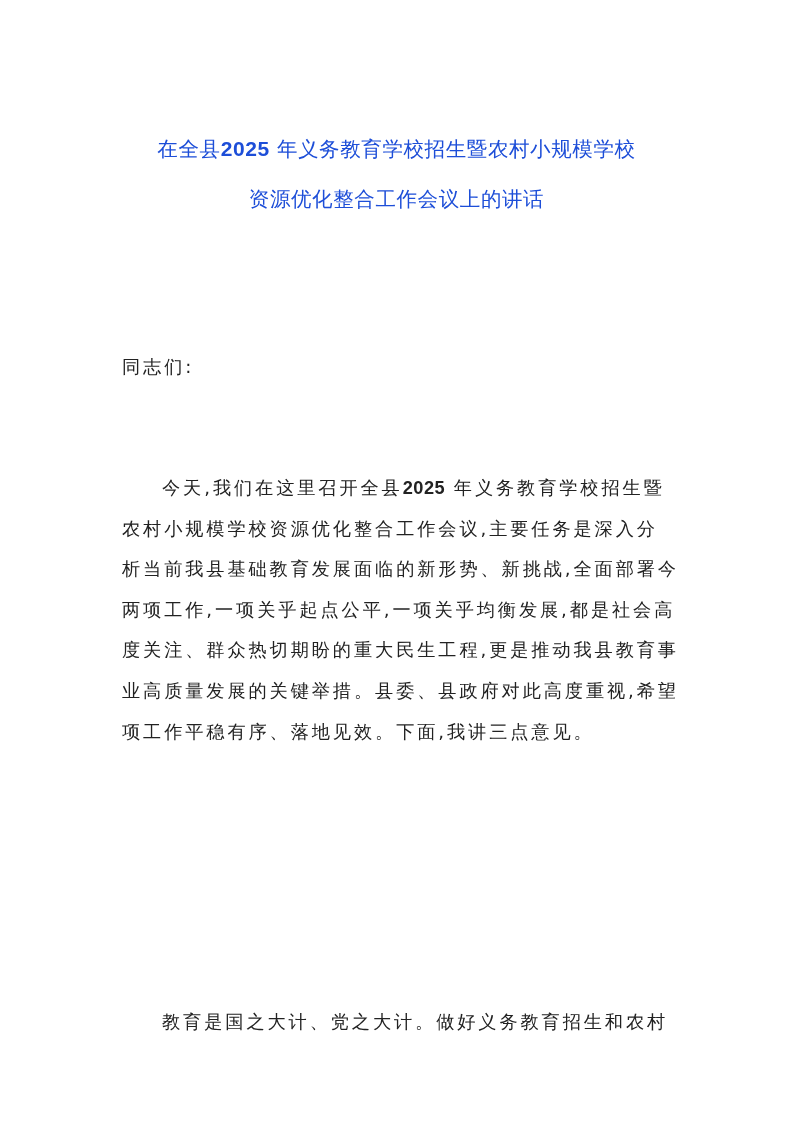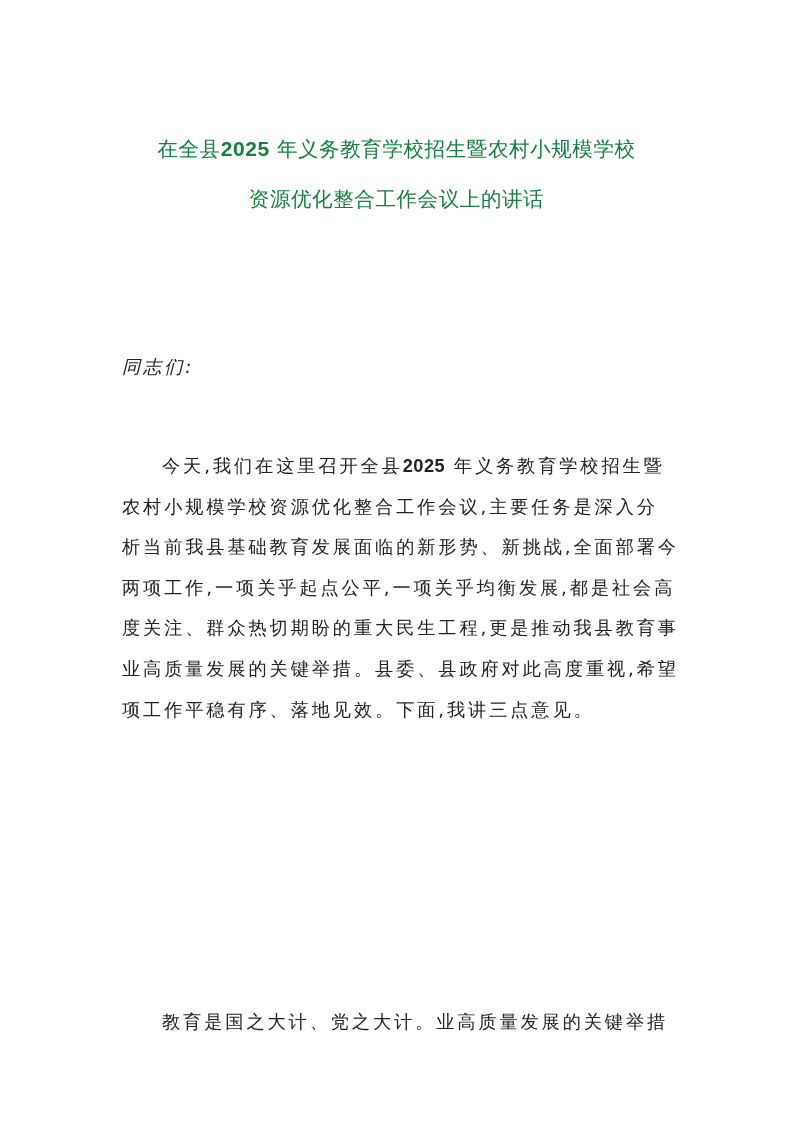--- a/index.html
+++ b/index.html
@@ -28,42 +28,41 @@
       width: 573px;
       top: 124px;
       text-align: center;
     }
     .title-line {
       font-size: 20.5px;
       line-height: 50px;
       height: 50px;
       white-space: nowrap;
       letter-spacing: 0.6px;
-      color: #15803d;
+      color: #1d4ed8;
     }
     .title-line b { font-weight: bold; font-family: "Liberation Sans", sans-serif; font-size: 21px; }
     .body {
       position: absolute;
       left: 122px;
       width: 552px;
       font-size: 18.2px;
       letter-spacing: 2.9px;
       color: #222;
     }
     .salutation {
       top: 347px;
       line-height: 40px;
-      font-style: italic;
     }
     .para {
       line-height: 40.6px;
       text-align: justify;
       text-align-last: left;
     }
-    .p1 { top: 446px; }
+    .p1 { top: 468px; }
     .h1 { top: 840px; }
     .p2 { top: 1002px; }
     .indent { text-indent: 2.2em; }
     .num { font-family: "Liberation Sans", sans-serif; font-weight: bold; letter-spacing: 0.5px; }
     .line { display: block; white-space: nowrap; }
   </style>
 </head>
 <body>
 
 <div class="page">
@@ -80,16 +79,16 @@
     <span class="line">农村小规模学校资源优化整合工作会议,主要任务是深入分</span>
     <span class="line">析当前我县基础教育发展面临的新形势、新挑战,全面部署今</span>
     <span class="line">两项工作,一项关乎起点公平,一项关乎均衡发展,都是社会高</span>
     <span class="line">度关注、群众热切期盼的重大民生工程,更是推动我县教育事</span>
     <span class="line">业高质量发展的关键举措。县委、县政府对此高度重视,希望</span>
     <span class="line">项工作平稳有序、落地见效。下面,我讲三点意见。</span>
   </div>
 
 
   <div class="body para p2">
-    <span class="line indent">教育是国之大计、党之大计。业高质量发展的关键举措</span>
+    <span class="line indent">教育是国之大计、党之大计。做好义务教育招生和农村</span>
   </div>
 
 </div>
 
 </body></html>

